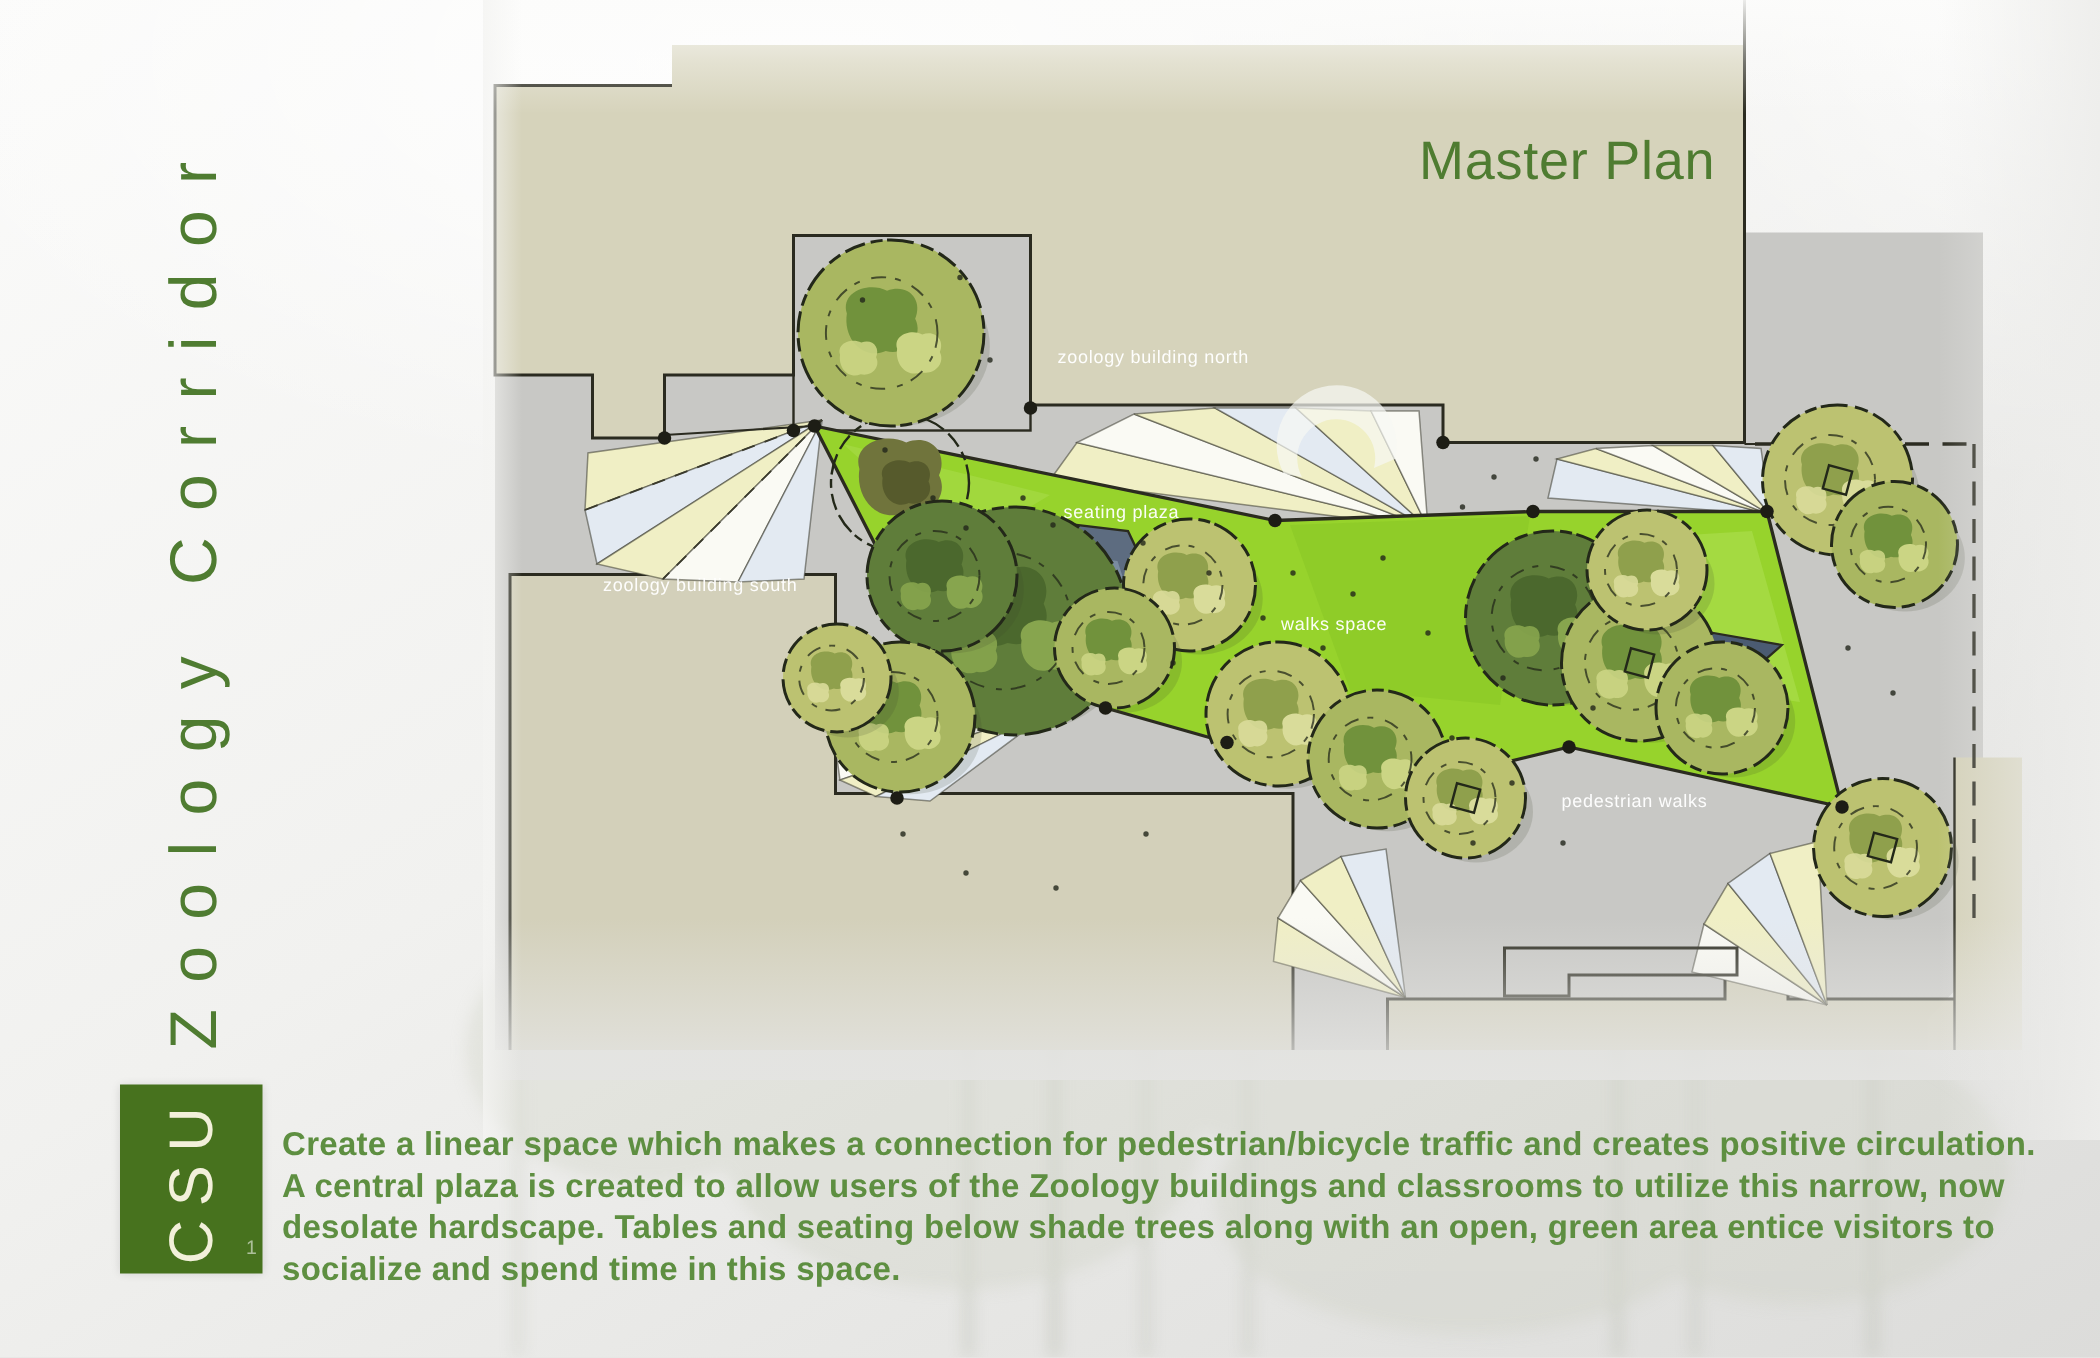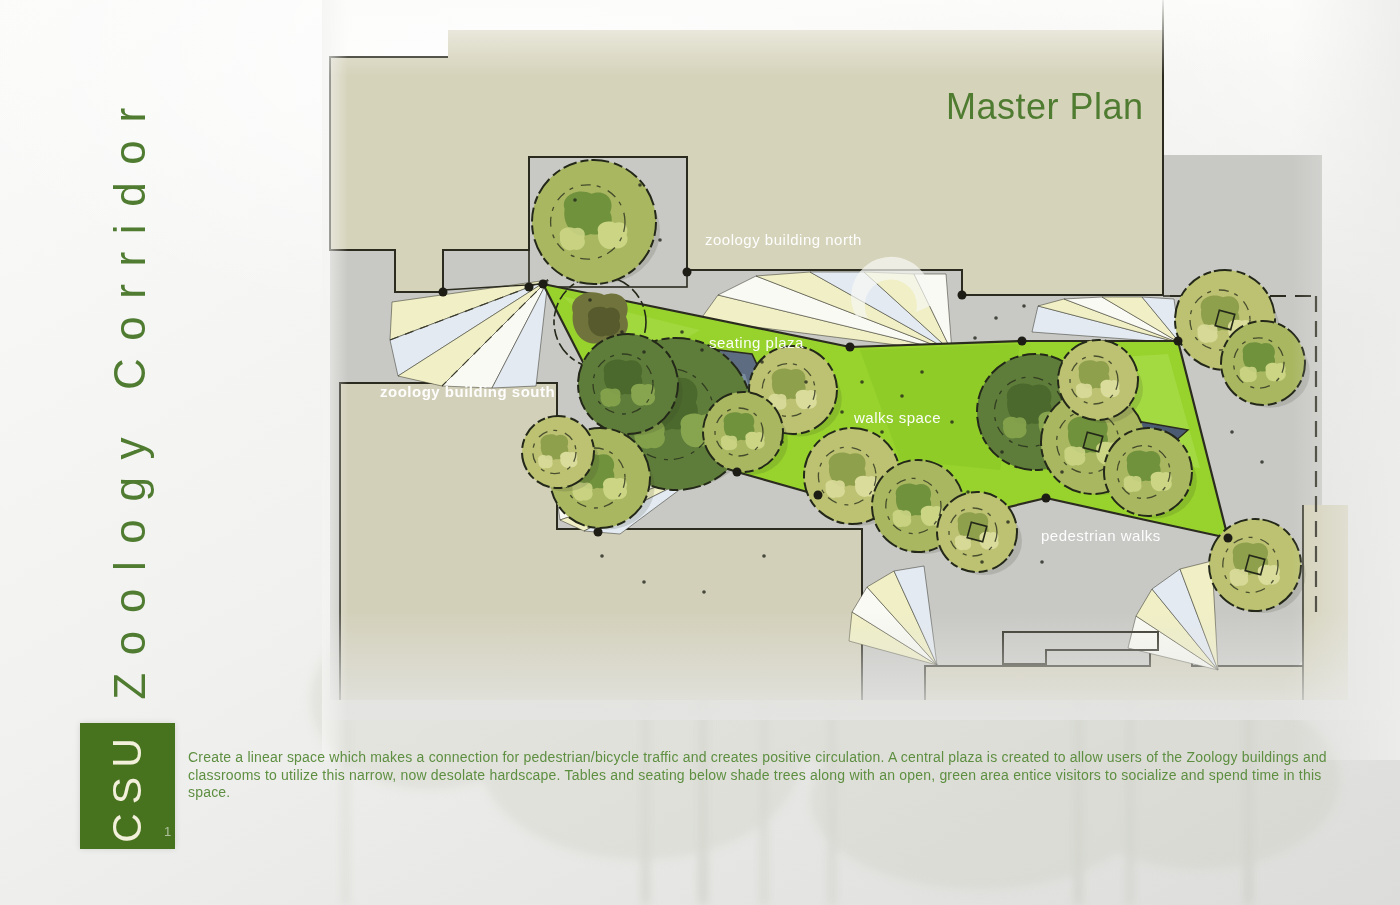--- a/index.html
+++ b/index.html
@@ -5,24 +5,24 @@
   html,body{margin:0;padding:0;background:#e6e6e4;}
   #board{
     position:relative;width:1400px;height:905px;overflow:hidden;
     font-family:"Liberation Sans",sans-serif;
     background:
       radial-gradient(900px 420px at 38% 4%, rgba(255,255,255,.95), rgba(255,255,255,0) 70%),
       radial-gradient(700px 500px at 100% 0%, rgba(255,255,255,.8), rgba(255,255,255,0) 65%),
       linear-gradient(150deg,#fbfbfa 0%,#f1f1ef 45%,#dcdcda 100%);
   }
   svg{position:absolute;inset:0;}
-  .lbl{position:absolute;color:rgba(255,255,255,.96);font-size:15px;letter-spacing:.5px;white-space:nowrap;}
+  .lbl{position:absolute;color:rgba(255,255,255,.96);font-size:12px;letter-spacing:.5px;white-space:nowrap;}
   #masterplan-title{position:absolute;left:946px;top:86px;font-size:36px;color:#4f7c31;letter-spacing:.5px;}
   #design-heading{position:absolute;left:187px;top:692px;font-size:43px;color:#4f7c31;}
-  #design-body{position:absolute;left:188px;top:749px;width:1175px;font-size:14px;line-height:1.25;color:#5e8f41;letter-spacing:.2px;}
+  #design-body{position:absolute;left:188px;top:749px;width:1175px;font-size:22px;line-height:1.25;color:#5e8f41;letter-spacing:.2px;font-weight:bold;}
   #vertical-title{
     position:absolute;left:-235px;top:365px;width:730px;height:60px;
     transform:rotate(-90deg);display:flex;align-items:center;justify-content:center;
     font-size:44px;color:#4f7c31;letter-spacing:.40em;white-space:nowrap;
   }
   #logo-square{position:absolute;left:80px;top:723px;width:95px;height:126px;background:#47721e;box-shadow:0 0 6px rgba(0,0,0,.12);}
   #logo-text{
     position:absolute;left:62px;top:756px;width:130px;height:60px;
     transform:rotate(-90deg);display:flex;align-items:center;justify-content:center;
     font-size:41px;color:#f2f0da;letter-spacing:.22em;white-space:nowrap;
@@ -368,21 +368,21 @@
       </g>
 
     <rect x="322" y="0" width="1078" height="76" fill="url(#gTop)"></rect>
     <rect x="322" y="612" width="1078" height="108" fill="url(#gBottom)"></rect>
     <rect x="1292" y="0" width="108" height="760" fill="url(#gRight)"></rect>
     <rect x="322" y="0" width="26" height="760" fill="url(#gLeft)"></rect>
   </svg>
 
   <div class="lbl" style="left:705px;top:231px;">zoology building north</div>
   <div class="lbl" style="left:709px;top:334px;">seating plaza</div>
-  <div class="lbl" style="left:380px;top:383px;font-weight:bold;">zoology building south</div>
+  <div class="lbl" style="left:402px;top:383px;">zoology building south</div>
   <div class="lbl" style="left:854px;top:409px;">walks space</div>
   <div class="lbl" style="left:1041px;top:527px;">pedestrian walks</div>
 
   <div id="masterplan-title">Master Plan</div>
   <div id="vertical-title">Zoology Corridor</div>
   <div id="logo-square"></div>
   <div id="logo-text">CSU</div>
   <div id="page-number">1</div>
   <div id="design-body">Create a linear space which makes a connection for pedestrian/bicycle traffic and creates positive circulation. A central plaza is created to allow users of the Zoology buildings and classrooms to utilize this narrow, now desolate hardscape. Tables and seating below shade trees along with an open, green area entice visitors to socialize and spend time in this space.</div>
 </div>

